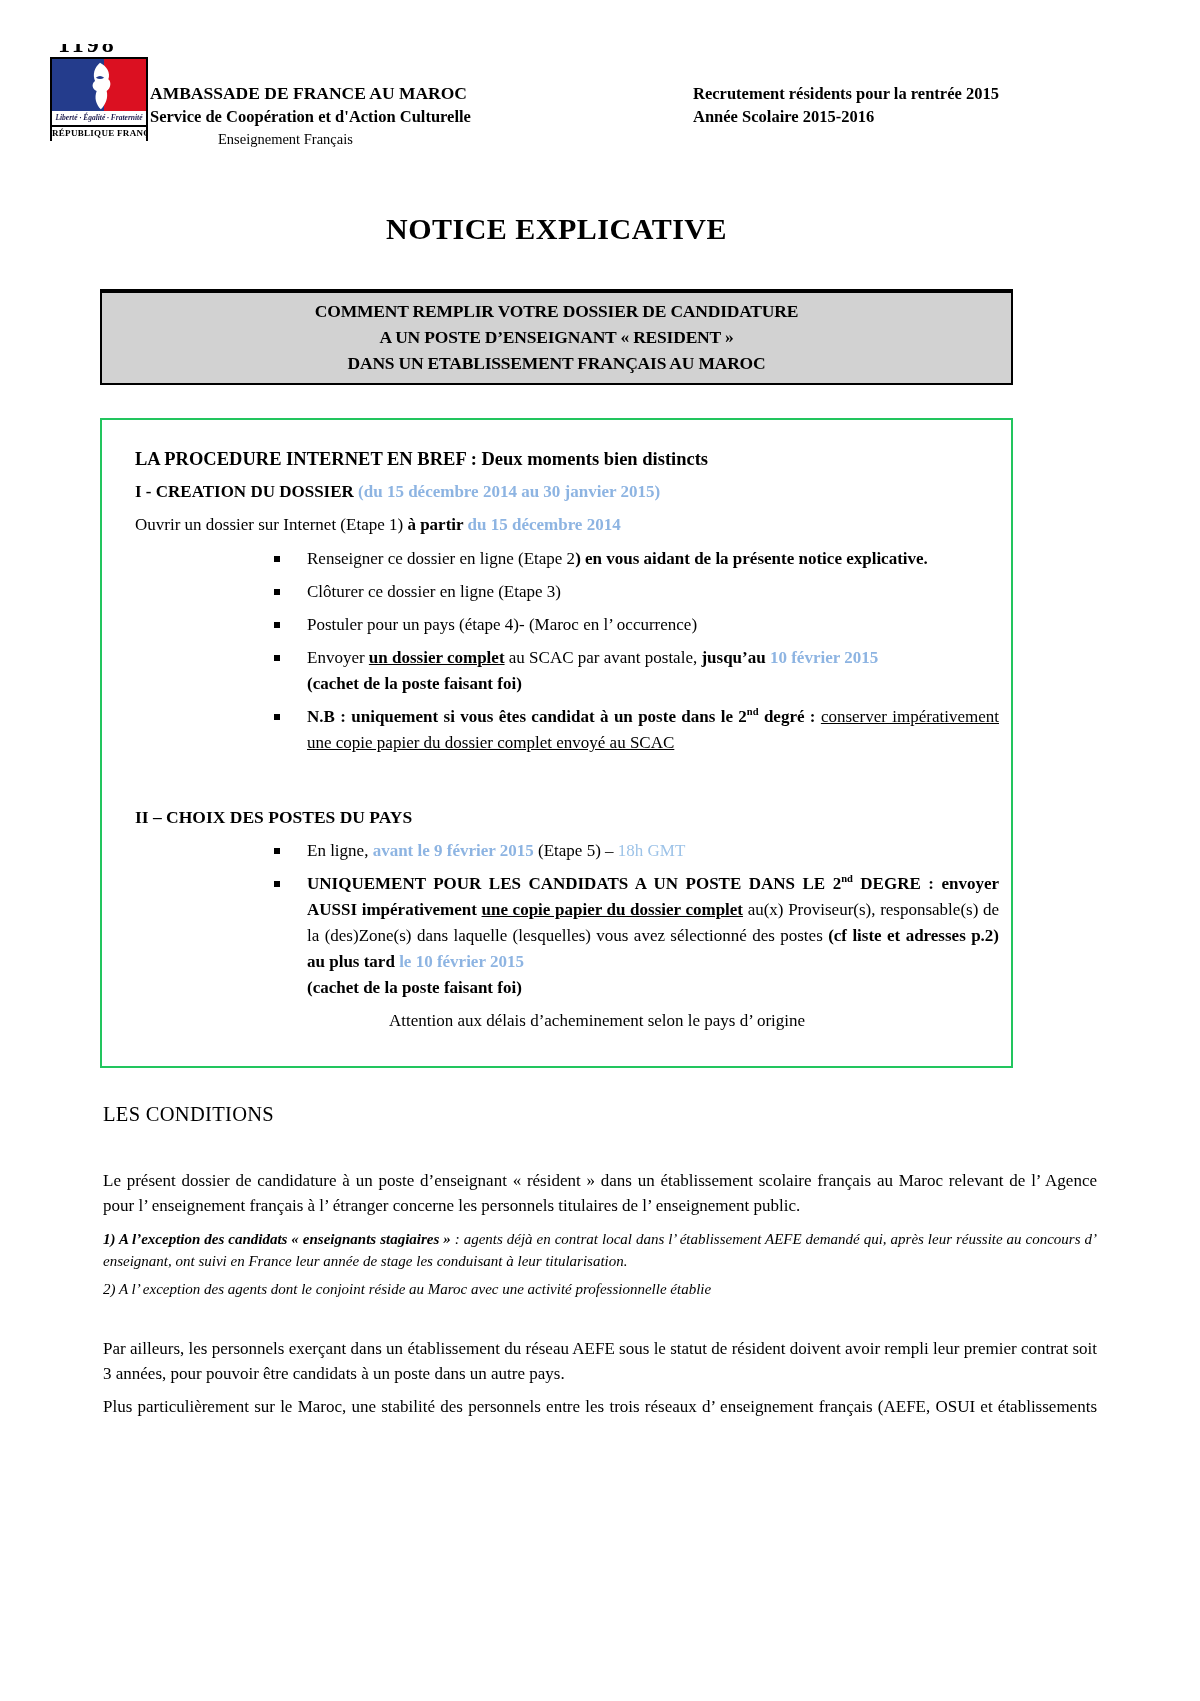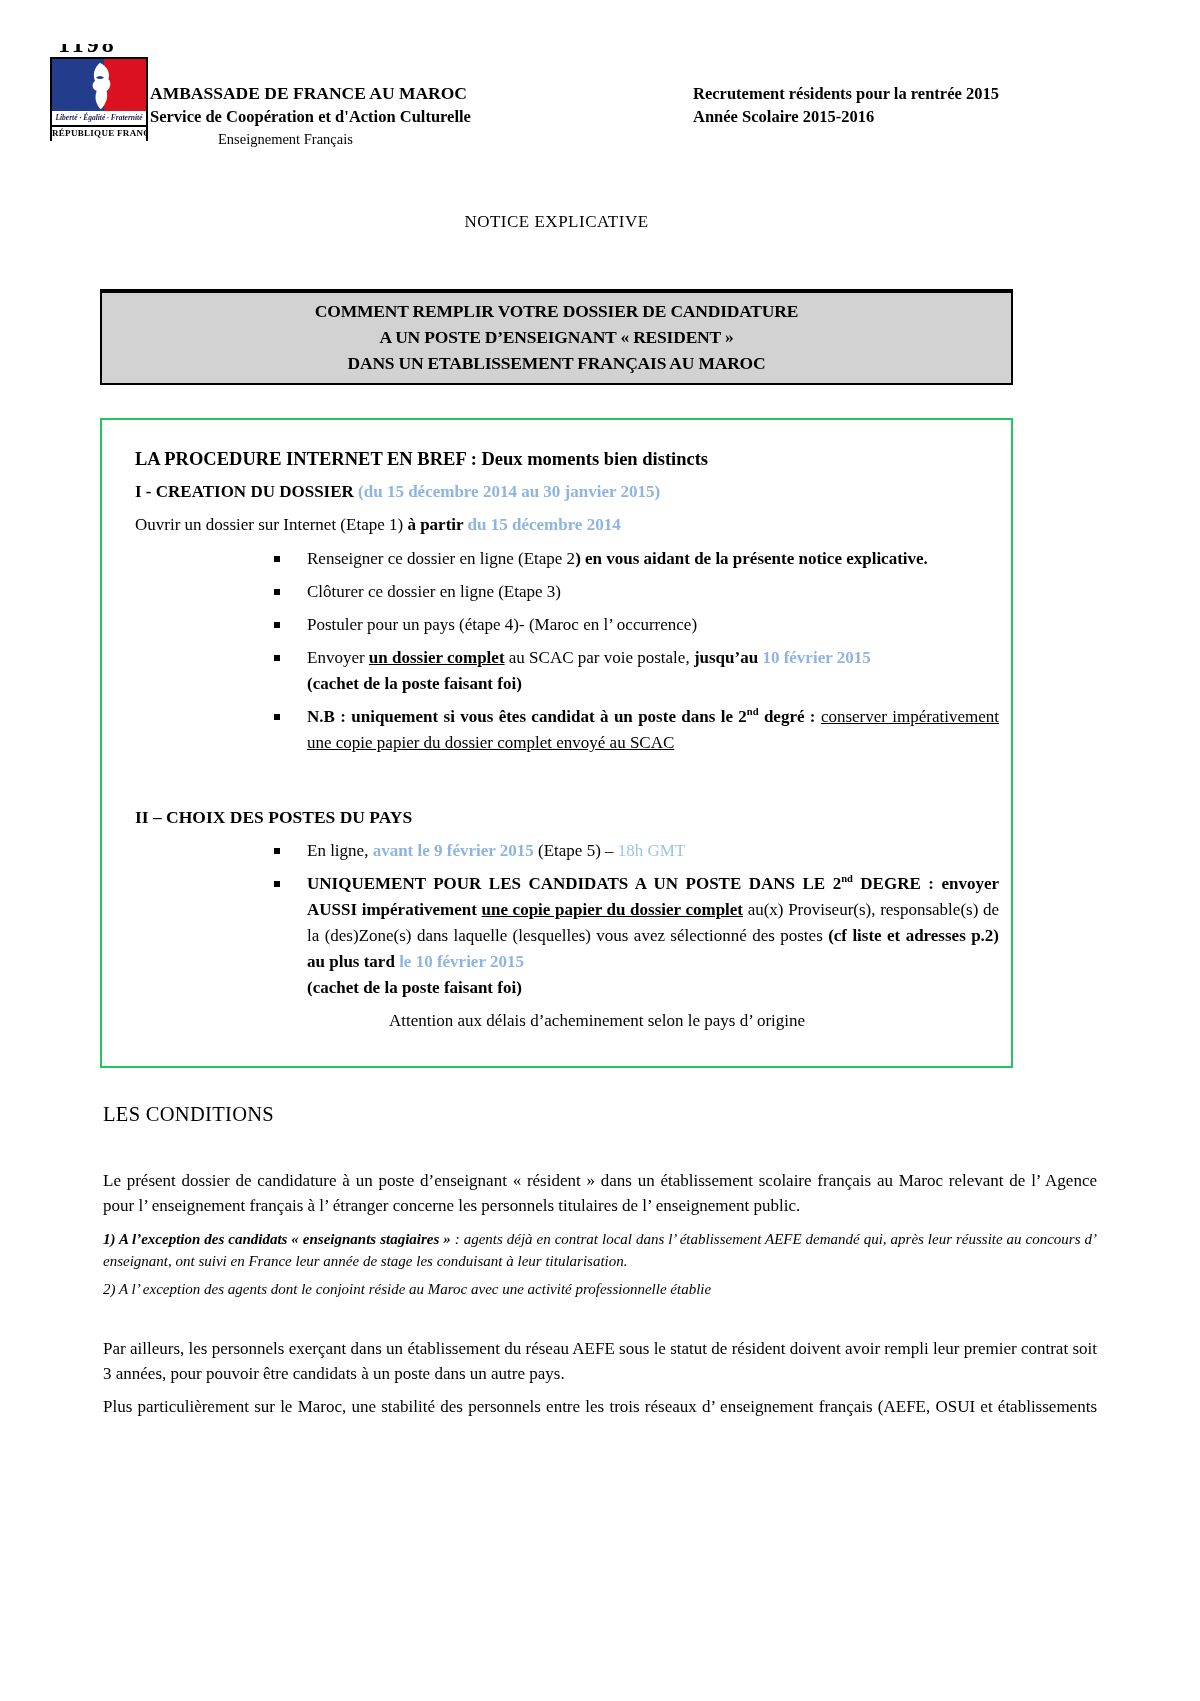--- a/index.html
+++ b/index.html
@@ -19,21 +19,21 @@
   .motto{height:14px;line-height:14px;text-align:center;font-size:7.5px;font-style:italic;font-weight:bold;color:#1a1a4d;background:#fff;white-space:nowrap;overflow:hidden;}
   .republic{height:14px;line-height:13px;text-align:center;font-size:9px;font-weight:bold;letter-spacing:0.3px;border-top:2px solid #000;background:#fff;white-space:nowrap;overflow:hidden;}
   .org{position:absolute;left:150px;top:82px;}
   .org .l1{font-size:17.5px;font-weight:bold;line-height:23px;}
   .org .l2{font-size:16.5px;font-weight:bold;line-height:23px;}
   .org .l3{font-size:14.5px;line-height:22px;padding-left:68px;}
   .hdr-right{position:absolute;left:693px;top:82px;}
   .hdr-right div{font-size:16.5px;font-weight:bold;line-height:23px;}
   
   .doc-title{position:absolute;left:100px;top:212px;width:913px;text-align:center;
-    font-size:17px;font-weight:normal;letter-spacing:0.5px;}
+    font-size:30px;font-weight:bold;letter-spacing:0.5px;}
   
   .banner{position:absolute;left:100px;top:289px;width:913px;box-sizing:border-box;
     background:#D2D2D2;border:2px solid #000;border-top-width:4px;
     padding:5px 10px 7px 10px;text-align:center;}
   .banner div{font-size:17.5px;font-weight:bold;line-height:26px;letter-spacing:-0.2px;}
   
   .procbox{position:absolute;left:100px;top:418px;width:913px;height:650px;box-sizing:border-box;
     border:2px solid #22c55e;padding:26px 12px 0 33px;}
   .proc-heading{font-size:18.5px;font-weight:bold;line-height:26px;}
   .proc-line{font-size:17px;line-height:26px;margin-top:7px;}
@@ -131,21 +131,21 @@
       </div>
       <div class="bullet">
         <div class="sq"></div>
         <div class="bt">
           <span>Postuler pour un pays  (étape 4)- (Maroc en l’ occurrence)</span>
         </div>
       </div>
       <div class="bullet">
         <div class="sq"></div>
         <div class="bt">
-          <span>Envoyer </span><span class="bu">un dossier complet</span><span> au SCAC par voie postale, </span><span class="b">jusqu’au </span><span class="blue">10 février 2015</span><br><span class="b">(cachet de la poste faisant foi)</span>
+          <span>Envoyer </span><span class="bu">un dossier complet</span><span> au SCAC par avant postale, </span><span class="b">jusqu’au </span><span class="blue">10 février 2015</span><br><span class="b">(cachet de la poste faisant foi)</span>
         </div>
       </div>
       <div class="bullet">
         <div class="sq"></div>
         <div class="bt">
           <span class="b">N.B : uniquement si vous êtes candidat à un poste dans le 2</span><sup class="b">nd</sup><span class="b"> degré : </span><span class="u">conserver impérativement une copie papier du dossier complet envoyé au SCAC</span>
         </div>
       </div>
     </div>
 

